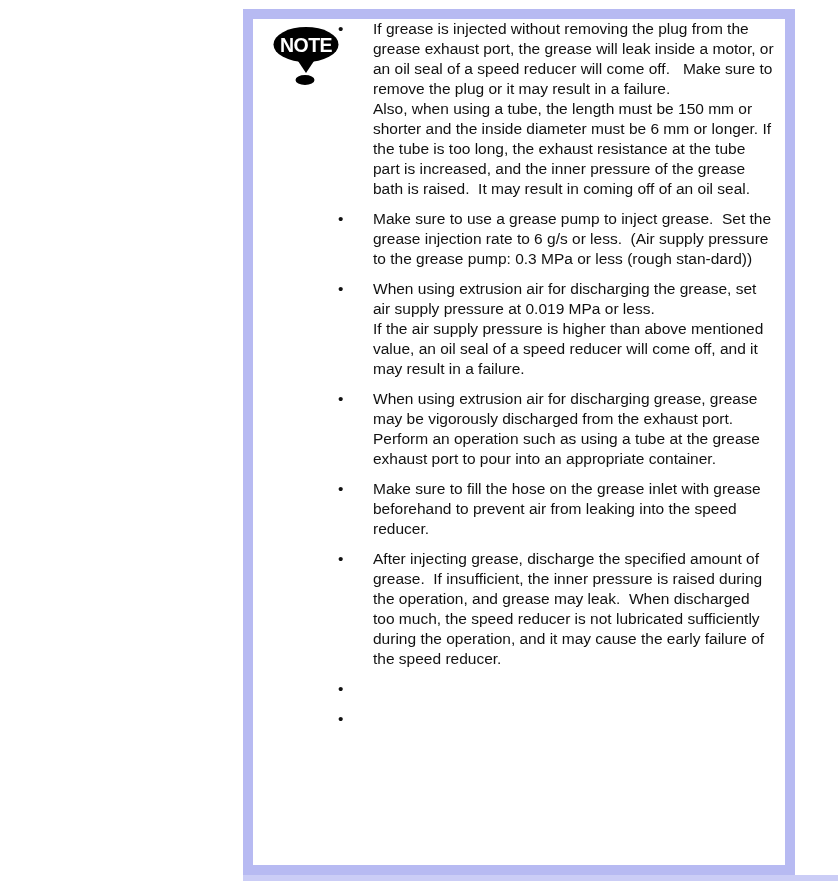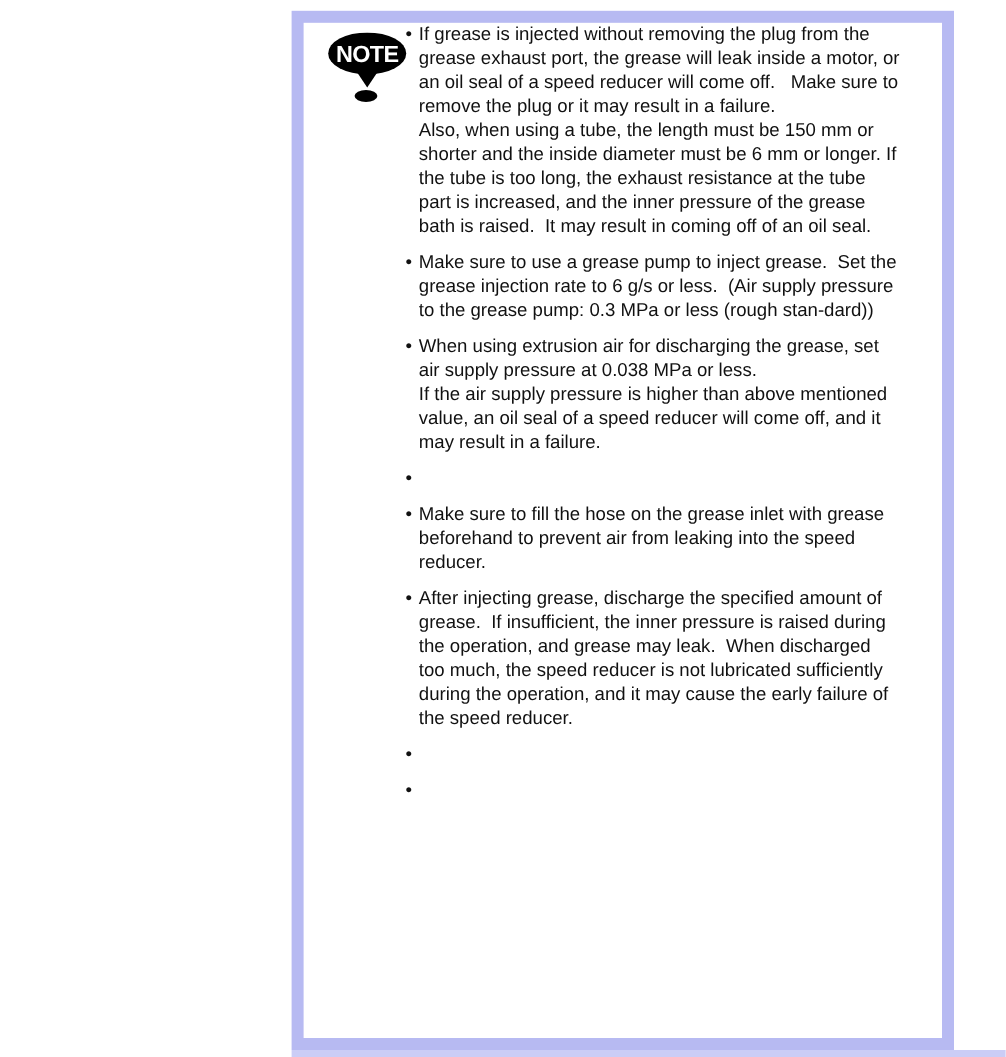--- a/index.html
+++ b/index.html
@@ -42,20 +42,21 @@
     color: #111111;
   }
   .bullet {
     flex: none;
     width: 11px;
     font-size: 15.5px;
     line-height: 20px;
   }
   .ptext {
     white-space: pre;
+    margin-left: 24px;
   }
 </style>
 </head>
 <body>
 
 <div class="note-box"></div>
 <div class="bottom-strip"></div>
 
 <div class="note-icon">
   <svg width="68" height="60" viewBox="0 0 68 60">
@@ -81,27 +82,31 @@
   </div>
   <div class="para">
     <span class="bullet">•</span>
     <span class="ptext">Make sure to use a grease pump to inject grease.  Set the
 grease injection rate to 6 g/s or less.  (Air supply pressure
 to the grease pump: 0.3 MPa or less (rough stan-dard))</span>
   </div>
   <div class="para">
     <span class="bullet">•</span>
     <span class="ptext">When using extrusion air for discharging the grease, set
-air supply pressure at 0.038 MPa or less.
+air supply pressure at 0.019 MPa or less.
 If the air supply pressure is higher than above mentioned
 value, an oil seal of a speed reducer will come off, and it
 may result in a failure.</span>
   </div>
   <div class="para">
     <span class="bullet">•</span>
+    <span class="ptext">When using extrusion air for discharging grease, grease
+may be vigorously discharged from the exhaust port.
+Perform an operation such as using a tube at the grease
+exhaust port to pour into an appropriate container.</span>
   </div>
   <div class="para">
     <span class="bullet">•</span>
     <span class="ptext">Make sure to fill the hose on the grease inlet with grease
 beforehand to prevent air from leaking into the speed
 reducer.</span>
   </div>
   <div class="para">
     <span class="bullet">•</span>
     <span class="ptext">After injecting grease, discharge the specified amount of

